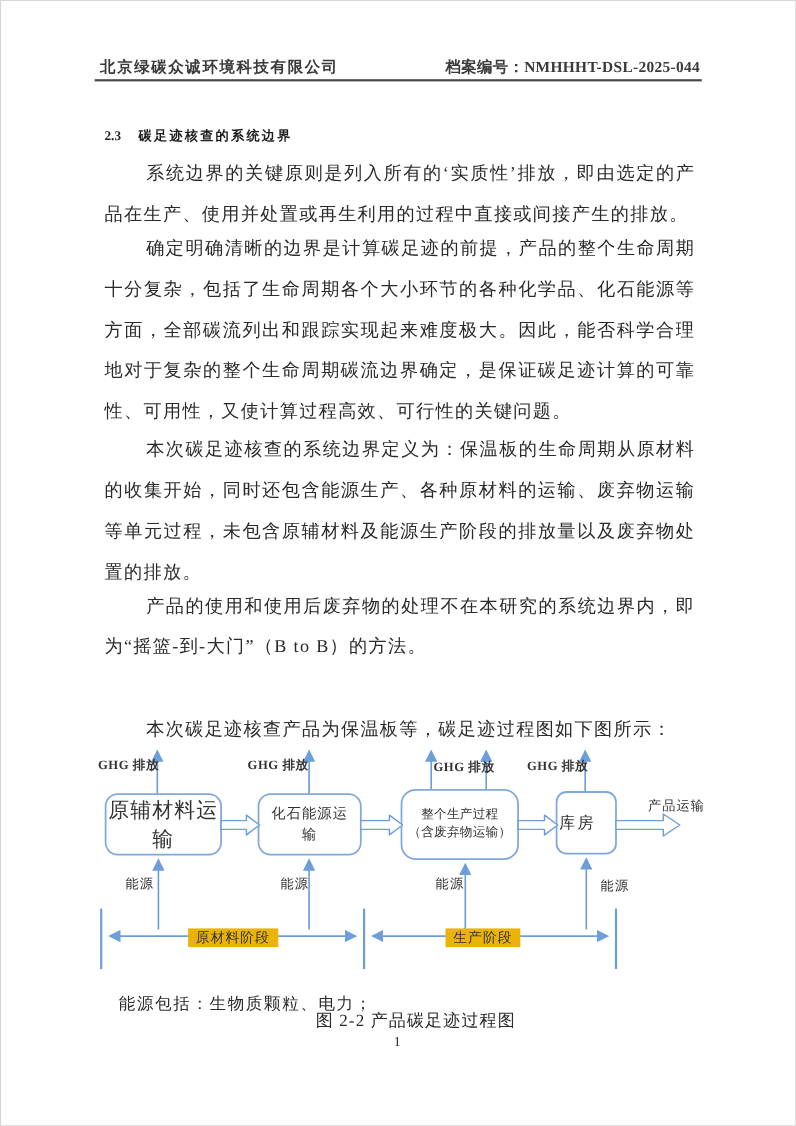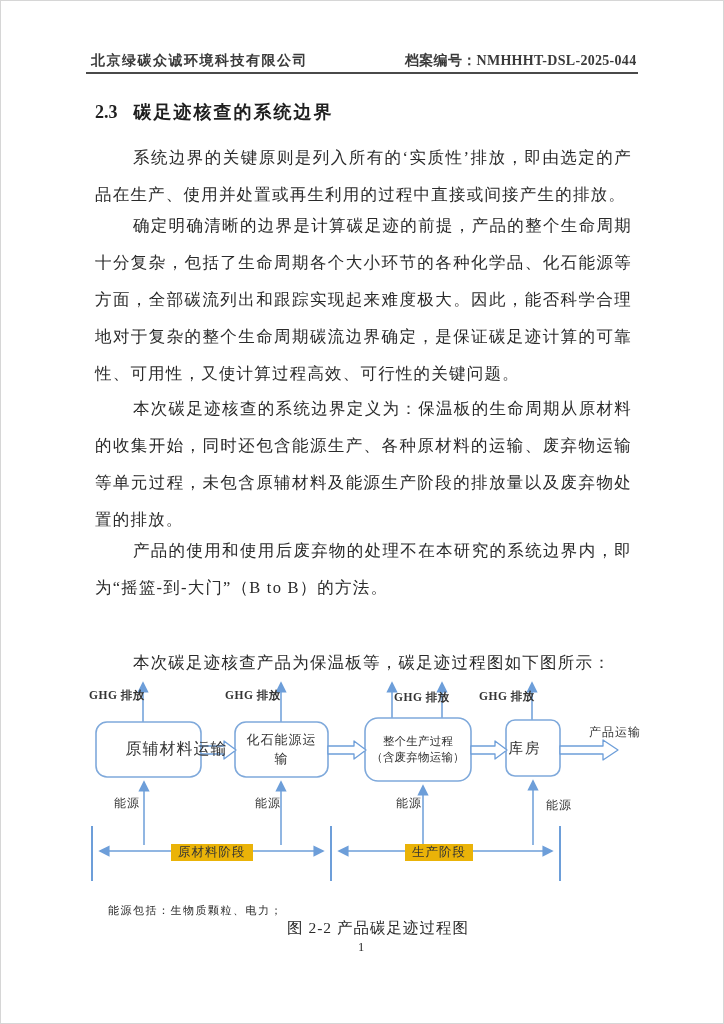--- a/index.html
+++ b/index.html
@@ -21,58 +21,59 @@
     position:absolute;left:405px;top:52px;
     font-size:14px;font-weight:600;letter-spacing:.3px;color:#3a3a3a;
   }
   .hdr-rule{
     position:absolute;left:86px;right:86px;top:72px;height:2px;
     background:#4a4a4a;
   }
   
   .blk{position:absolute;left:95px;width:537px;}
   .heading{
-    font-size:18px;font-weight:bold;color:#1f1f1f;letter-spacing:2px;
+    font-size:12px;font-weight:bold;color:#1f1f1f;letter-spacing:2px;
     white-space:nowrap;
+    margin-top:15px;
   }
   .heading .num{letter-spacing:0;margin-right:16px;}
   .para{
     font-size:16.5px;line-height:37px;letter-spacing:1.2px;
     text-align:justify;text-justify:inter-character;
     text-indent:2.3em;color:#2a2a2a;margin:0;
   }
   
   .diagram{position:absolute;left:0;top:670px;width:724px;height:230px;}
   .diagram svg{position:absolute;left:0;top:0;}
   .dlabel{
     position:absolute;color:#333;white-space:nowrap;
     font-family:"Liberation Serif","DejaVu Serif",serif;
   }
   .ghg{font-size:11.5px;font-weight:600;letter-spacing:.5px;}
   .energy{font-size:12px;letter-spacing:1px;}
   .boxlabel{
     position:absolute;display:flex;align-items:center;justify-content:center;
     text-align:center;color:#333;flex-direction:column;
   }
-  .bl-1{left:96px;top:722px;width:105px;height:55px;font-size:16px;letter-spacing:1px;margin-left:28px;}
+  .bl-1{left:96px;top:722px;width:105px;height:55px;font-size:19px;letter-spacing:1px;}
   .bl-2{left:235px;top:722px;width:93px;height:55px;font-size:13px;letter-spacing:1px;padding:0 6px;box-sizing:border-box;line-height:1.45;}
   .bl-3{left:365px;top:718px;width:106px;height:63px;font-size:11.5px;line-height:1.35;letter-spacing:.2px;}
   .bl-4{left:506px;top:720px;width:38px;height:56px;font-size:14.5px;letter-spacing:2px;}
   .product{font-size:12px;letter-spacing:1px;}
   .stage{
     font-size:12.5px;letter-spacing:1px;background:#eab308;padding:0 7px;
   }
   
   .fig-caption{
     position:absolute;left:95px;top:874px;width:566px;text-align:center;
     font-size:15.5px;letter-spacing:1px;color:#2a2a2a;margin-top:44px;
   }
   .footnote{
     position:absolute;left:108px;top:903px;
-    font-size:11px;letter-spacing:1.5px;color:#2a2a2a;font-family:Liberation Mono, monospace;
+    font-size:15px;letter-spacing:1.5px;color:#2a2a2a;font-family:Liberation Mono, monospace;
   }
   .page-num{
     position:absolute;left:0;top:940px;width:722px;text-align:center;
     font-size:12.5px;color:#2a2a2a;
   }
 </style>
 </head>
 <body>
 
 <div class="page">

